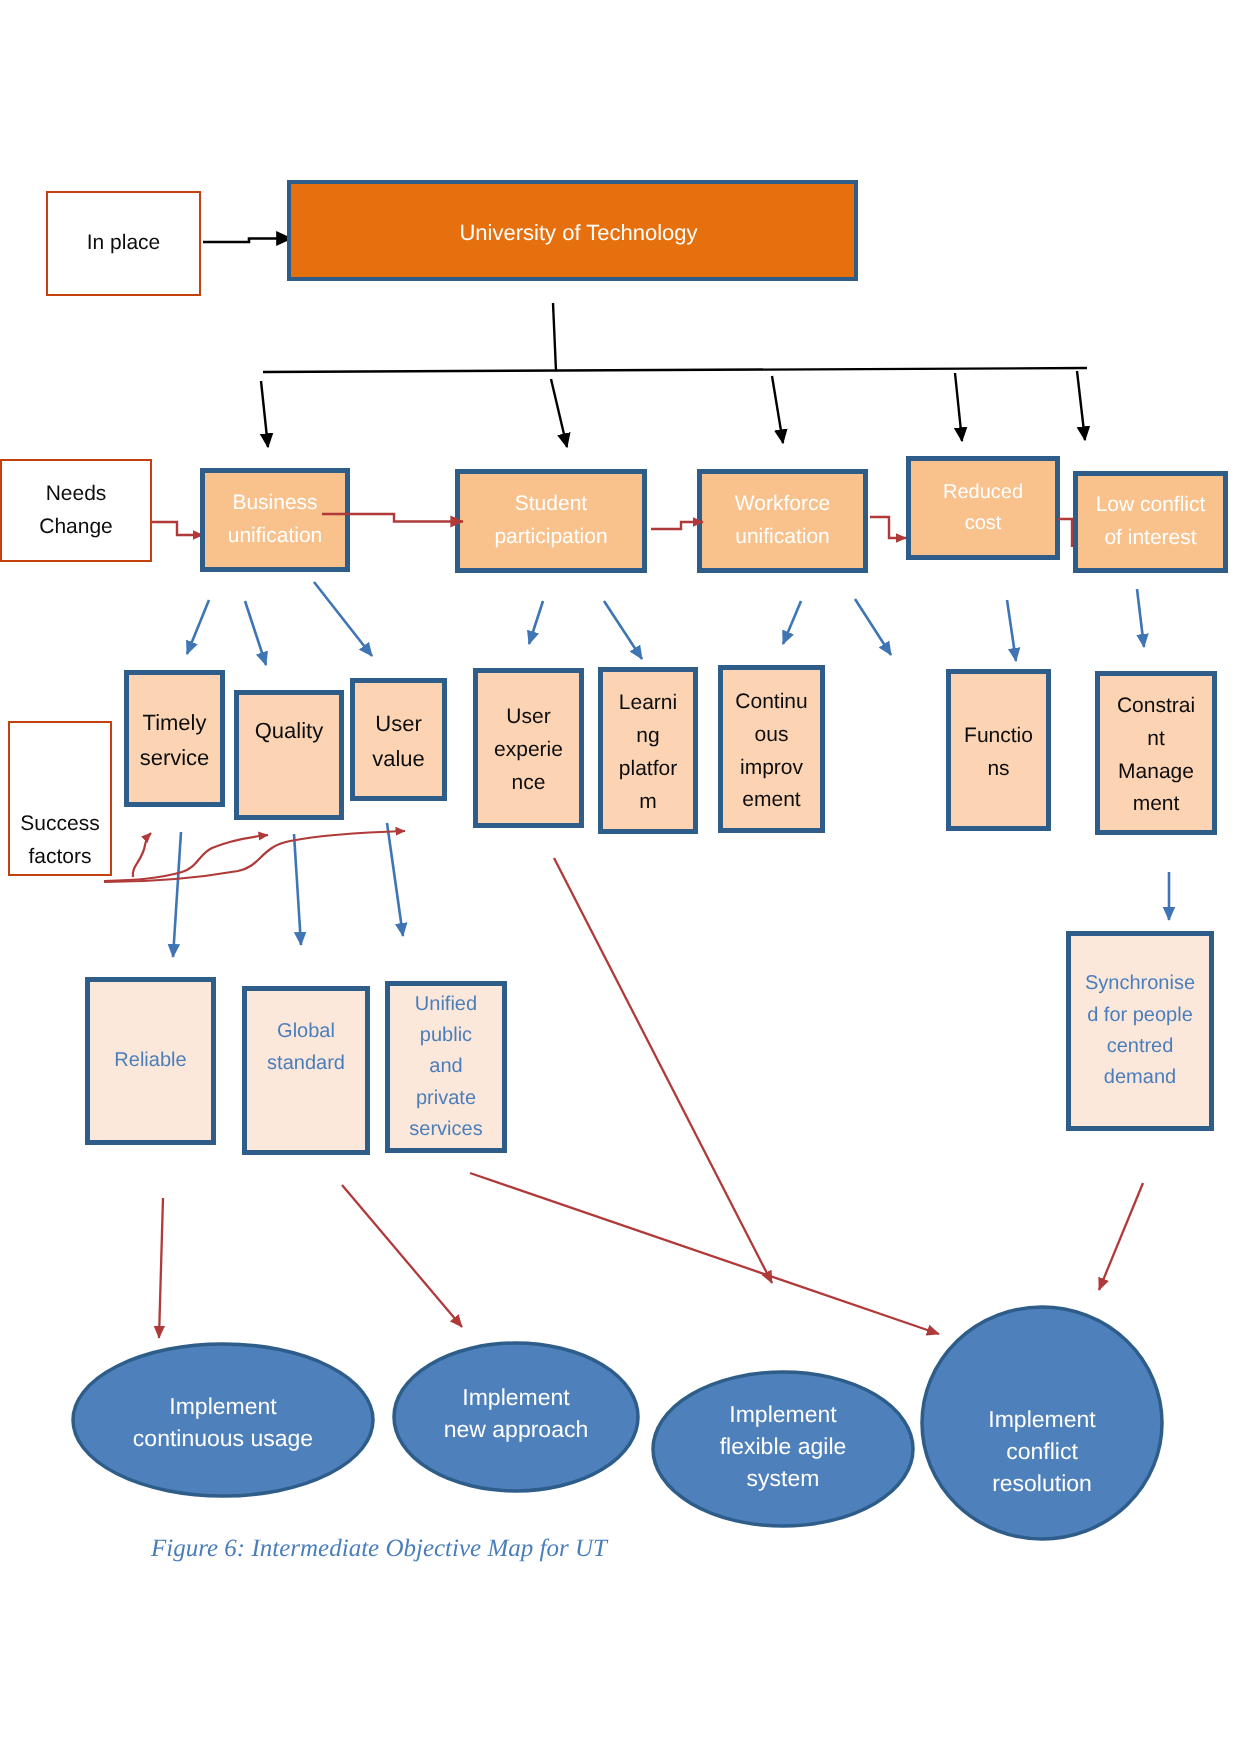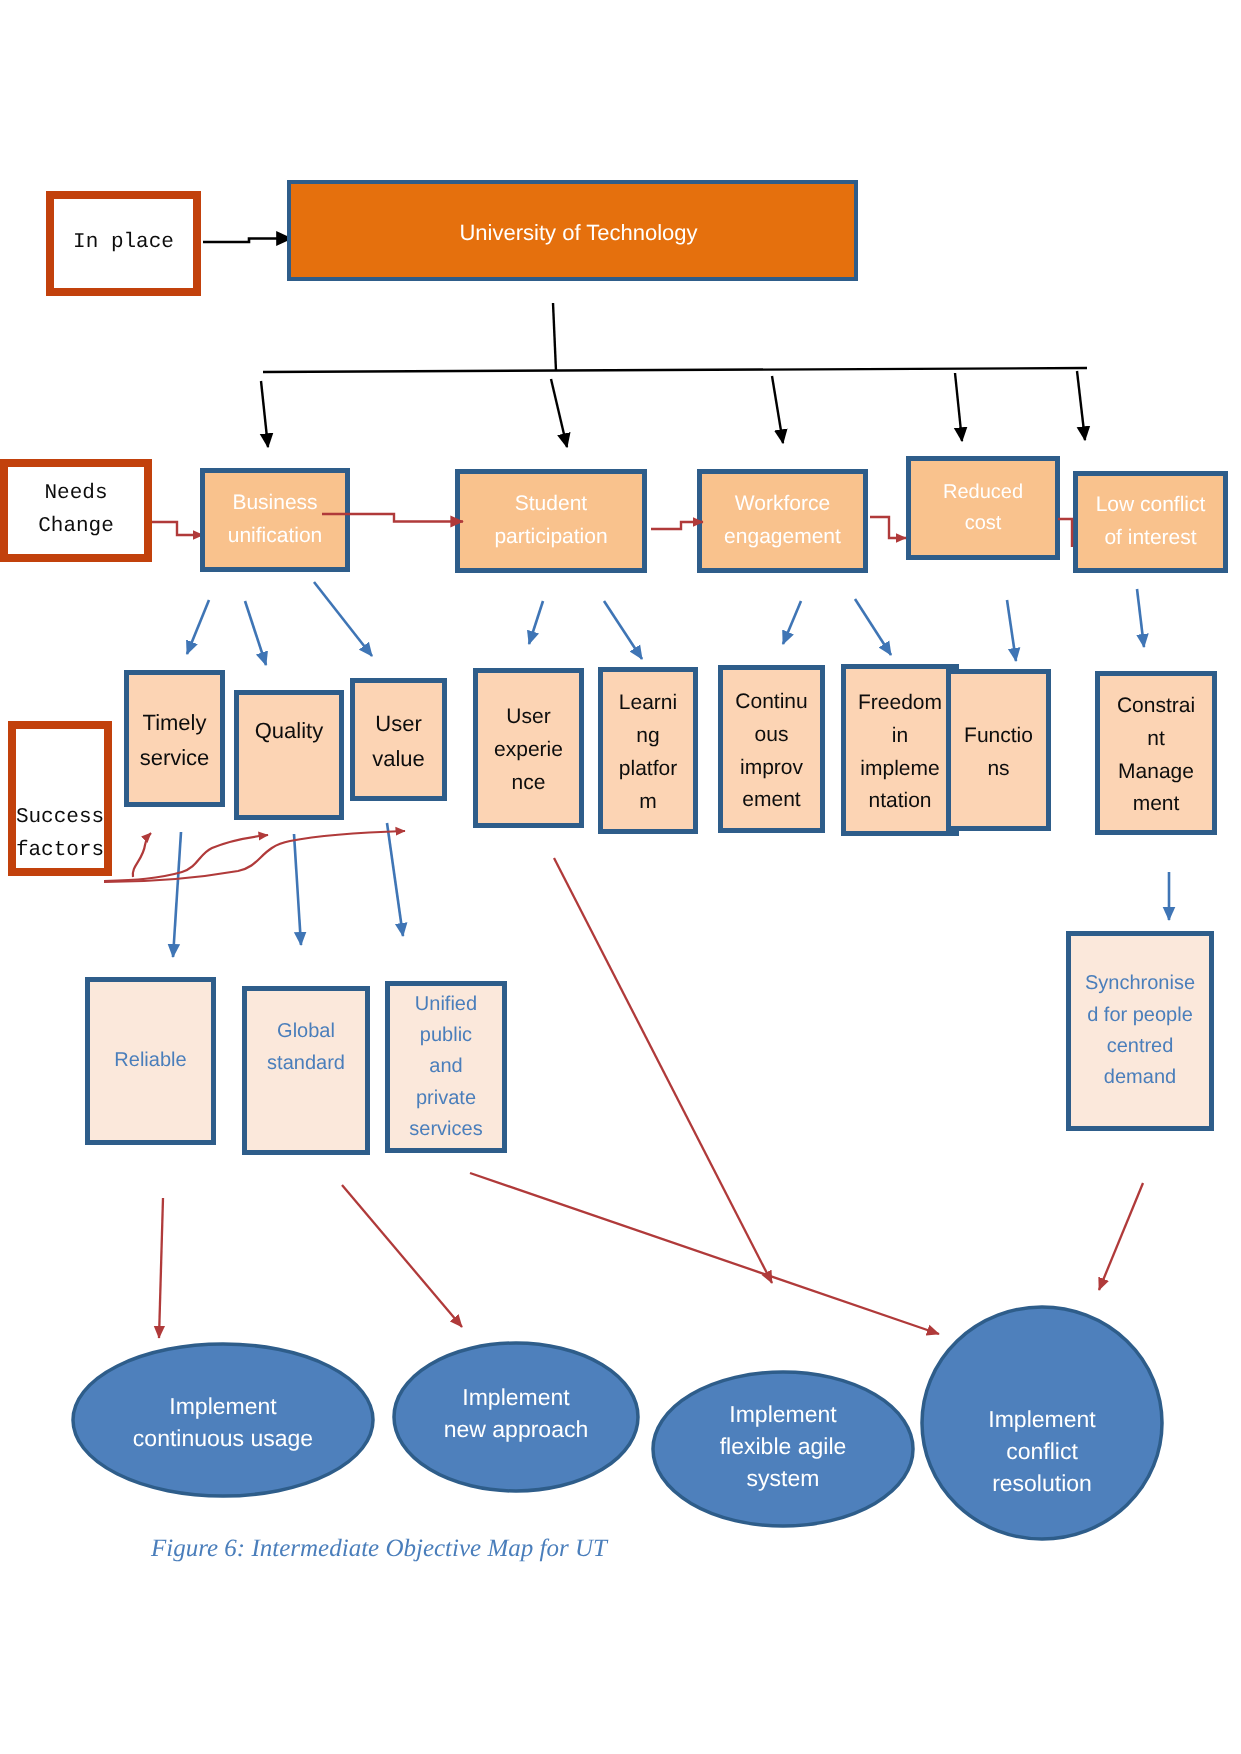--- a/index.html
+++ b/index.html
@@ -3,22 +3,22 @@
 <meta charset="utf-8">
 <title>Figure 6: Intermediate Objective Map for UT</title>
 <style>
   html,body{margin:0;padding:0;background:#ffffff;}
   body{width:1241px;height:1754px;position:relative;overflow:hidden;
        font-family:"Liberation Sans",sans-serif;-webkit-font-smoothing:antialiased;text-rendering:geometricPrecision;}
   #stage{position:absolute;left:0;top:0;width:1241px;height:1754px;background:#fff;}
   svg.wires{position:absolute;left:0;top:0;width:1241px;height:1754px;overflow:visible;}
   .node{position:absolute;box-sizing:border-box;display:flex;align-items:center;
         justify-content:center;text-align:center;white-space:pre-line;line-height:1.57;}
-  .node.plain{background:#fff;border:8px solid #c2410c;color:#0D0D0D;
-        font-size:21px;font-family:Liberation Mono, monospace;}
+  .node.plain{background:#fff;border:2px solid #c2410c;color:#0D0D0D;
+        font-size:21px;}
   .node.root{background:#E5700D;border:4px solid #2E5D8A;
         color:#fff;font-size:22px;}
   .node.obj{background:#F9C28D;border:5px solid #2E5D8A;
         color:#fff;font-size:21px;}
   .node.fac{background:#FCD4B4;border:5px solid #2E5D8A;
         color:#0D0D0D;font-size:20px;padding-top:5px;}
   .node.out{background:#FBE8DB;border:5px solid #2E5D8A;
         color:#4A7EBB;font-size:20px;}
   .elabel{position:absolute;pointer-events:none;display:flex;align-items:center;justify-content:center;
           text-align:center;white-space:pre-line;color:#fff;font-size:23px;line-height:1.38;}
@@ -83,45 +83,41 @@
   <div class="node root" style="left:287px;top:180px;width:571px;height:101px;padding-top:6px;padding-left:12px;"><span>University of Technology</span></div>
   <div class="node plain" style="left:0px;top:459px;width:152px;height:103px;"><span>Needs
 Change</span></div>
   <div class="node plain" style="left:8px;top:721px;width:104px;height:155px;align-items:flex-end;"><span>Success
 factors</span></div>
   <div class="node obj" style="left:200px;top:468px;width:150px;height:104px;font-size:21px;"><span>Business
 unification</span></div>
   <div class="node obj" style="left:455px;top:469px;width:192px;height:104px;font-size:21px;"><span>Student
 participation</span></div>
   <div class="node obj" style="left:697px;top:469px;width:171px;height:104px;font-size:21px;"><span>Workforce
-engagement</span></div>
+unification</span></div>
   <div class="node obj" style="left:906px;top:456px;width:154px;height:104px;font-size:20px;"><span>Reduced
 cost</span></div>
   <div class="node obj" style="left:1073px;top:471px;width:155px;height:102px;font-size:21px;"><span>Low conflict
 of interest</span></div>
   <div class="node fac" style="left:124px;top:670px;width:101px;height:137px;font-size:22px;"><span>Timely
 service</span></div>
   <div class="node fac" style="left:234px;top:675px;width:110px;height:130px;font-size:22px;padding-bottom:52px;margin-top:15px;"><span>Quality</span></div>
   <div class="node fac" style="left:350px;top:678px;width:97px;height:123px;font-size:22px;"><span>User
 value</span></div>
   <div class="node fac" style="left:473px;top:668px;width:111px;height:160px;font-size:21px;"><span>User
 experie
 nce</span></div>
   <div class="node fac" style="left:598px;top:667px;width:100px;height:167px;font-size:21px;"><span>Learni
 ng
 platfor
 m</span></div>
   <div class="node fac" style="left:718px;top:665px;width:107px;height:168px;font-size:21px;"><span>Continu
 ous
 improv
 ement</span></div>
-  <div class="node fac" style="left:841px;top:664px;width:118px;height:172px;font-size:21px;"><span>Freedom
-in
-impleme
-ntation</span></div>
   <div class="node fac" style="left:946px;top:669px;width:105px;height:162px;font-size:21px;"><span>Functio
 ns</span></div>
   <div class="node fac" style="left:1095px;top:671px;width:122px;height:164px;font-size:21px;"><span>Constrai
 nt
 Manage
 ment</span></div>
   <div class="node out" style="left:85px;top:977px;width:131px;height:168px;font-size:20px;"><span>Reliable</span></div>
   <div class="node out" style="left:242px;top:986px;width:128px;height:169px;font-size:20px;padding-bottom:46px;"><span>Global
 standard</span></div>
   <div class="node out" style="left:385px;top:981px;width:122px;height:172px;font-size:20px;"><span>Unified

